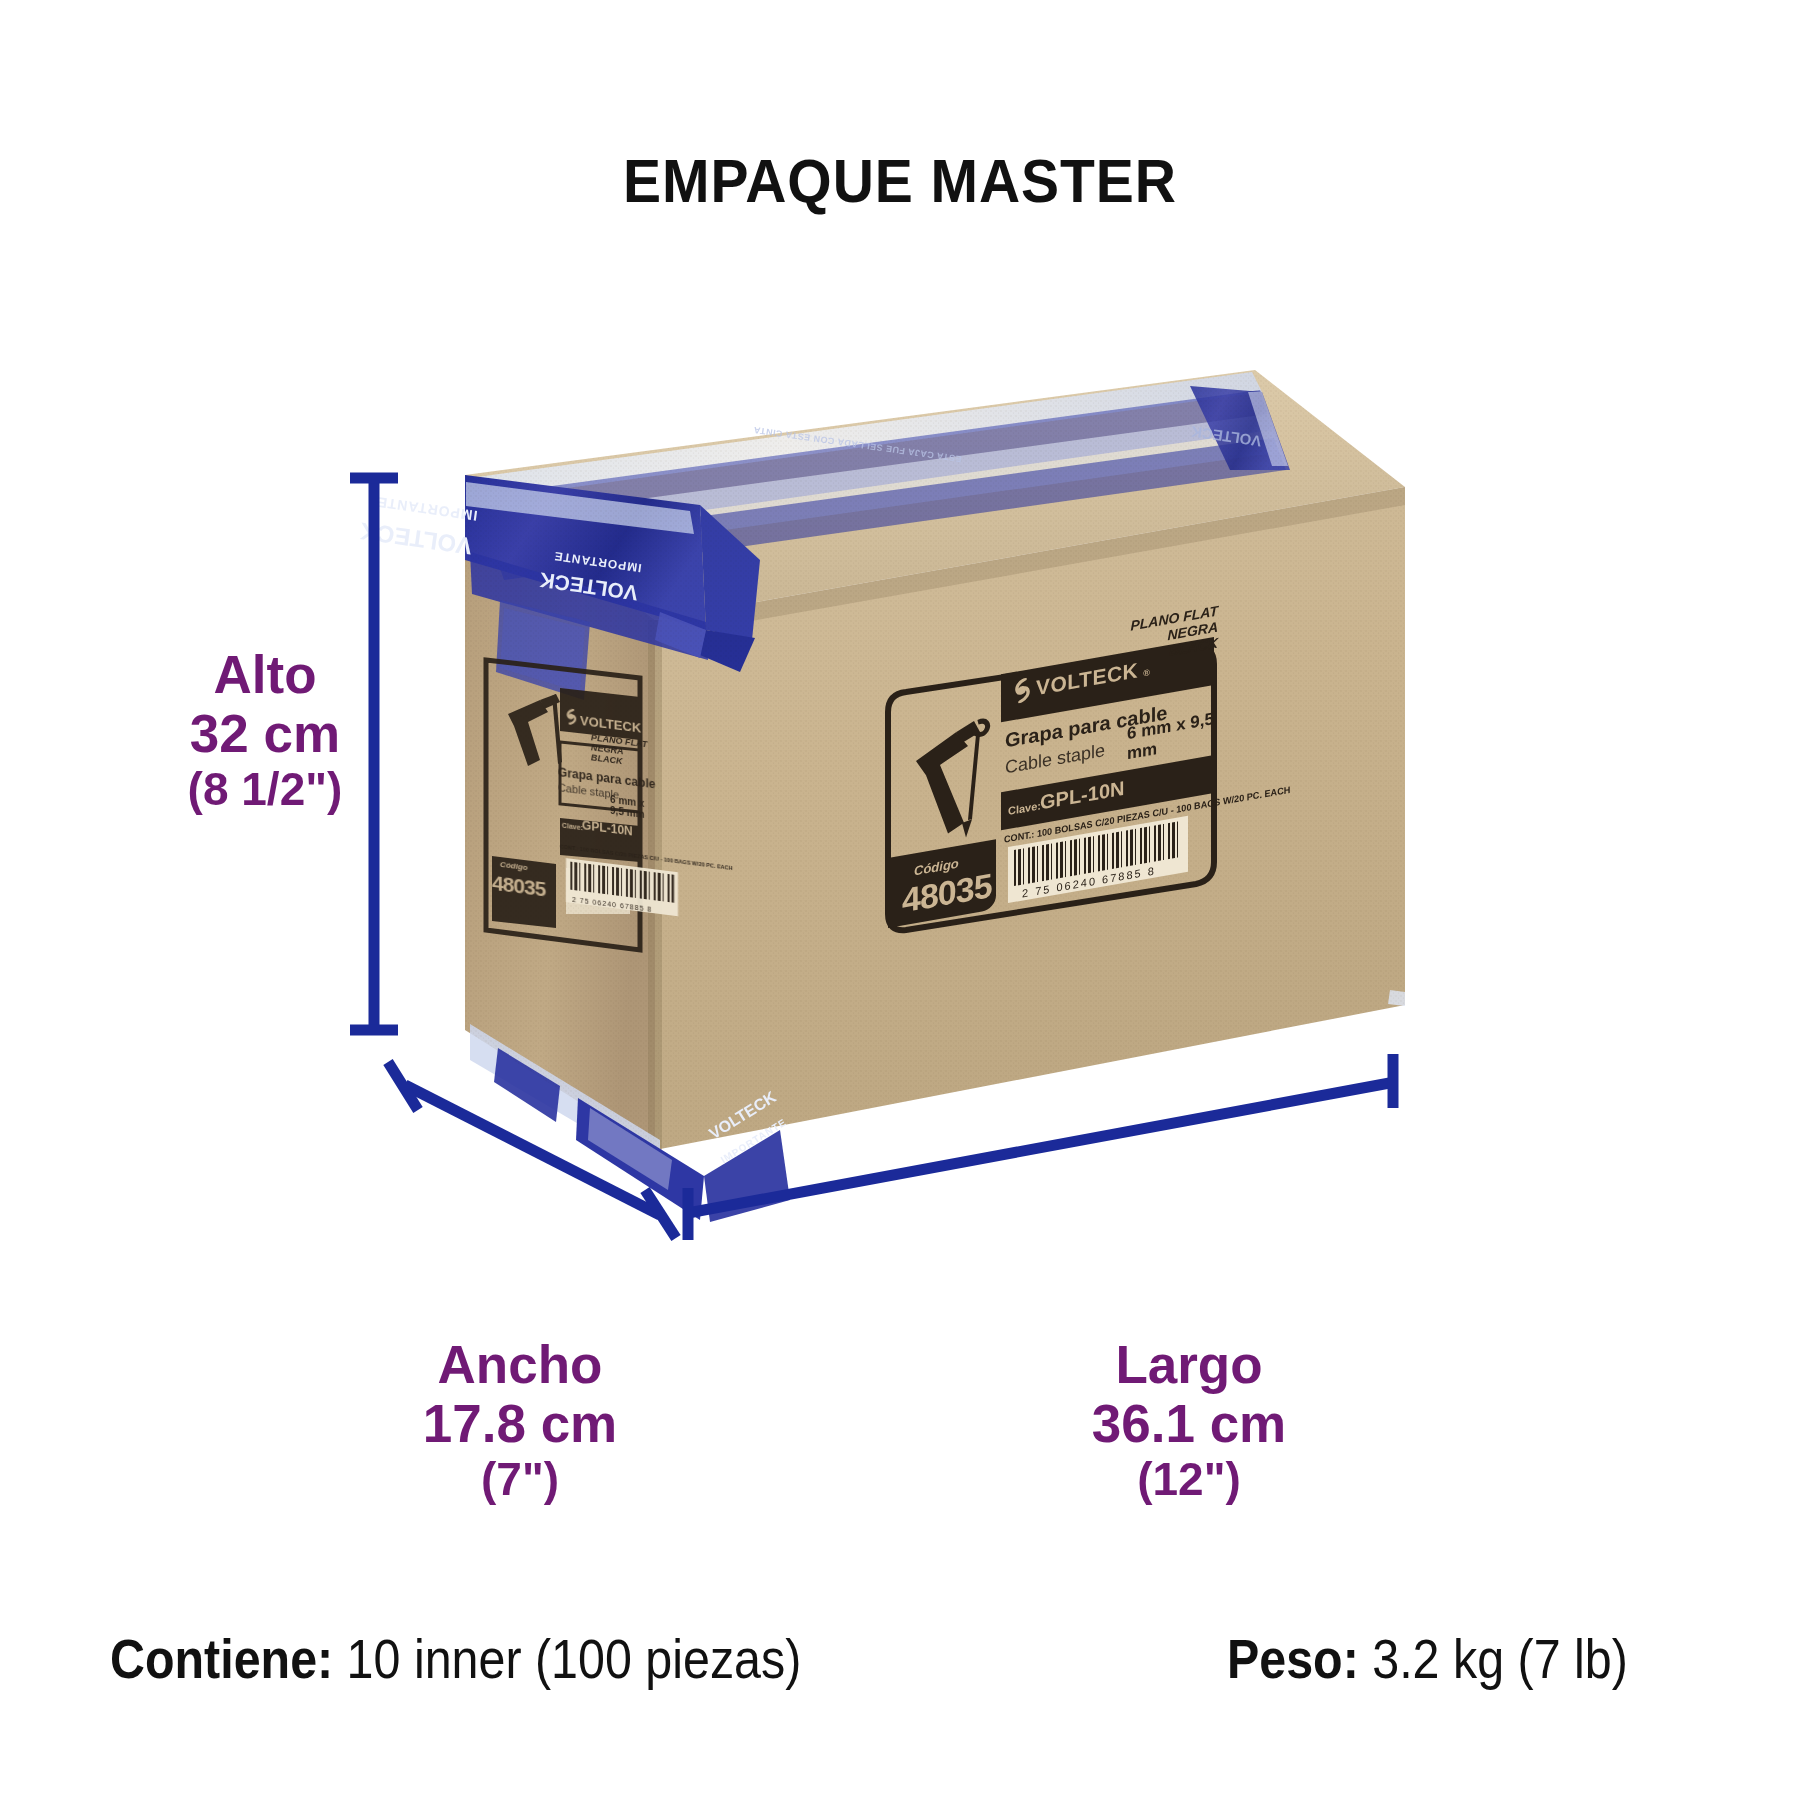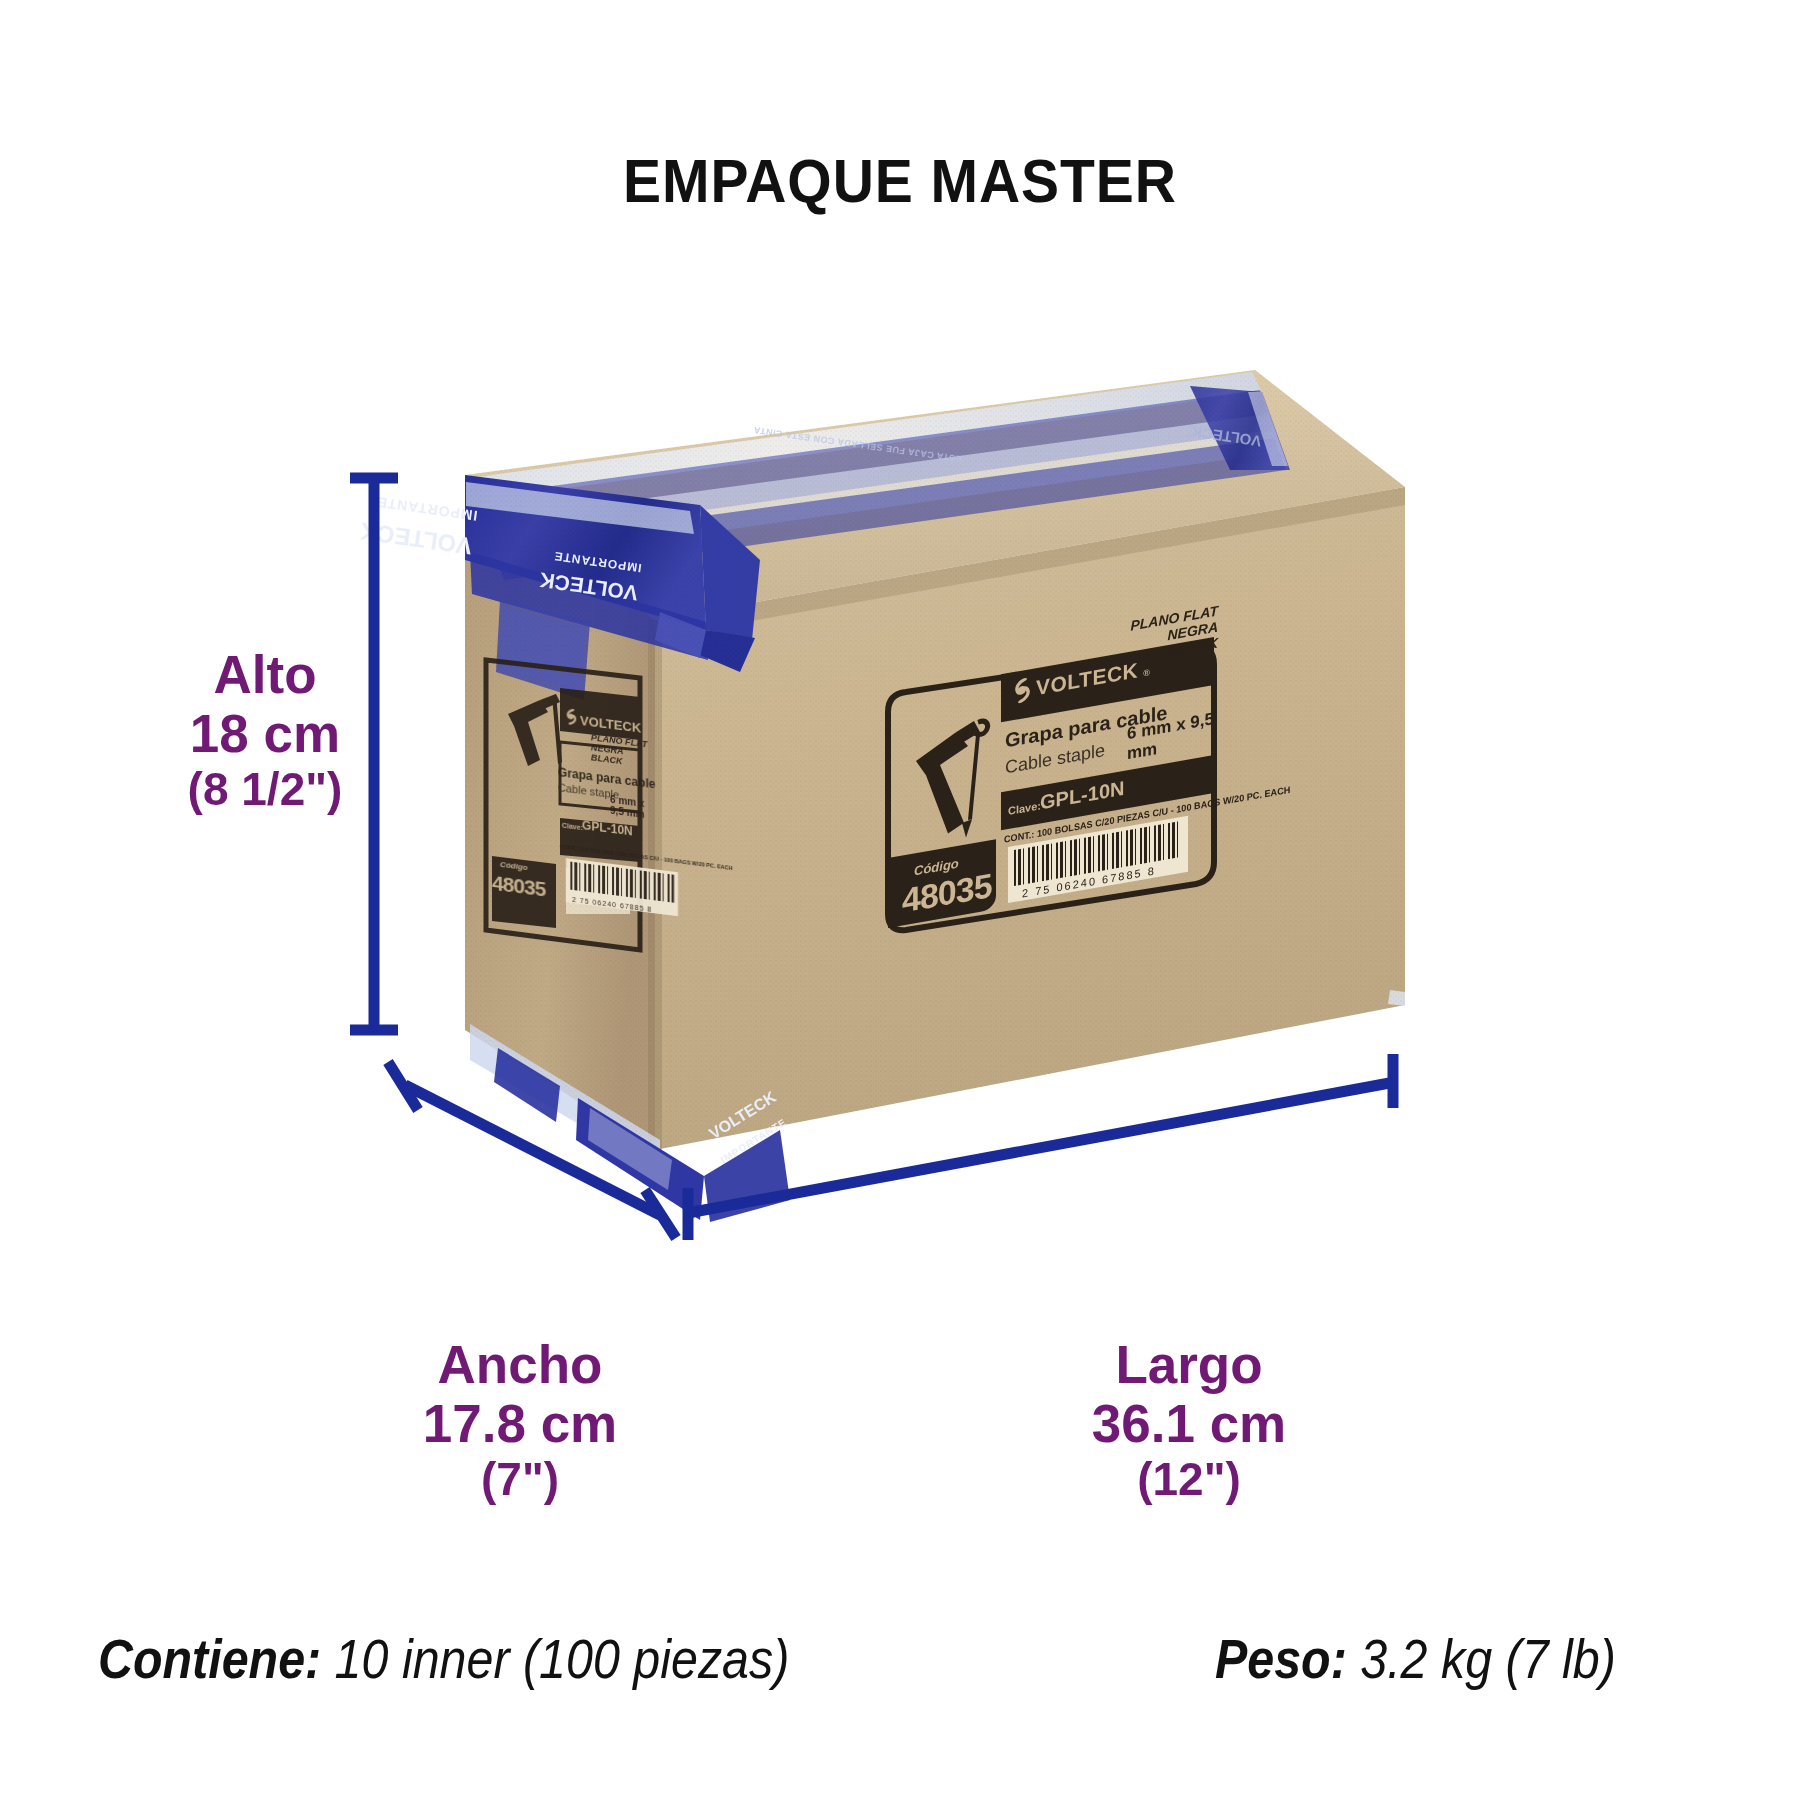--- a/index.html
+++ b/index.html
@@ -26,21 +26,21 @@
   
   .dimblock{position:absolute;text-align:center;color:#701a75;font-weight:bold;line-height:1.12;}
   .dimblock .l1{font-size:53px;}
   .dimblock .l2{font-size:53px;}
   .dimblock .l3{font-size:46px;}
   .dim-alto{left:115px;top:645px;width:300px;}
   .dim-ancho{left:325px;top:1335px;width:390px;}
   .dim-largo{left:1004px;top:1335px;width:370px;}
 
   
-  .footer{position:absolute;top:1627px;left:0;right:0;height:90px;font-style:italic;}
+  .footer{position:absolute;top:1627px;left:12px;right:0;height:90px;}
   .ftxt{position:absolute;color:#111;font-size:55px;white-space:nowrap;transform:scaleX(.88);transform-origin:left center;}
   .ftxt b{font-weight:bold;}
   .ftxt span.light{font-weight:normal;}
   .f-left{left:98px;top:0;}
   .f-right{left:1215px;top:0;}
 
   
   #dimsvg{position:absolute;left:0;top:0;width:1800px;height:1800px;pointer-events:none;}
 
   
@@ -311,21 +311,21 @@
 
     <g stroke="#1b2a99" stroke-width="11" fill="none" stroke-linecap="butt">
       <line x1="688" y1="1213" x2="1395" y2="1082"></line>
       <line x1="688" y1="1188" x2="688" y2="1240"></line>
       <line x1="1393" y1="1054" x2="1393" y2="1108"></line>
     </g>
   </svg>
 
   <div class="dimblock dim-alto">
     <div class="l1">Alto</div>
-    <div class="l2">18 cm</div>
+    <div class="l2">32 cm</div>
     <div class="l3">(8 1/2")</div>
   </div>
 
   <div class="dimblock dim-ancho">
     <div class="l1">Ancho</div>
     <div class="l2">17.8 cm</div>
     <div class="l3">(7")</div>
   </div>
 
   <div class="dimblock dim-largo">

